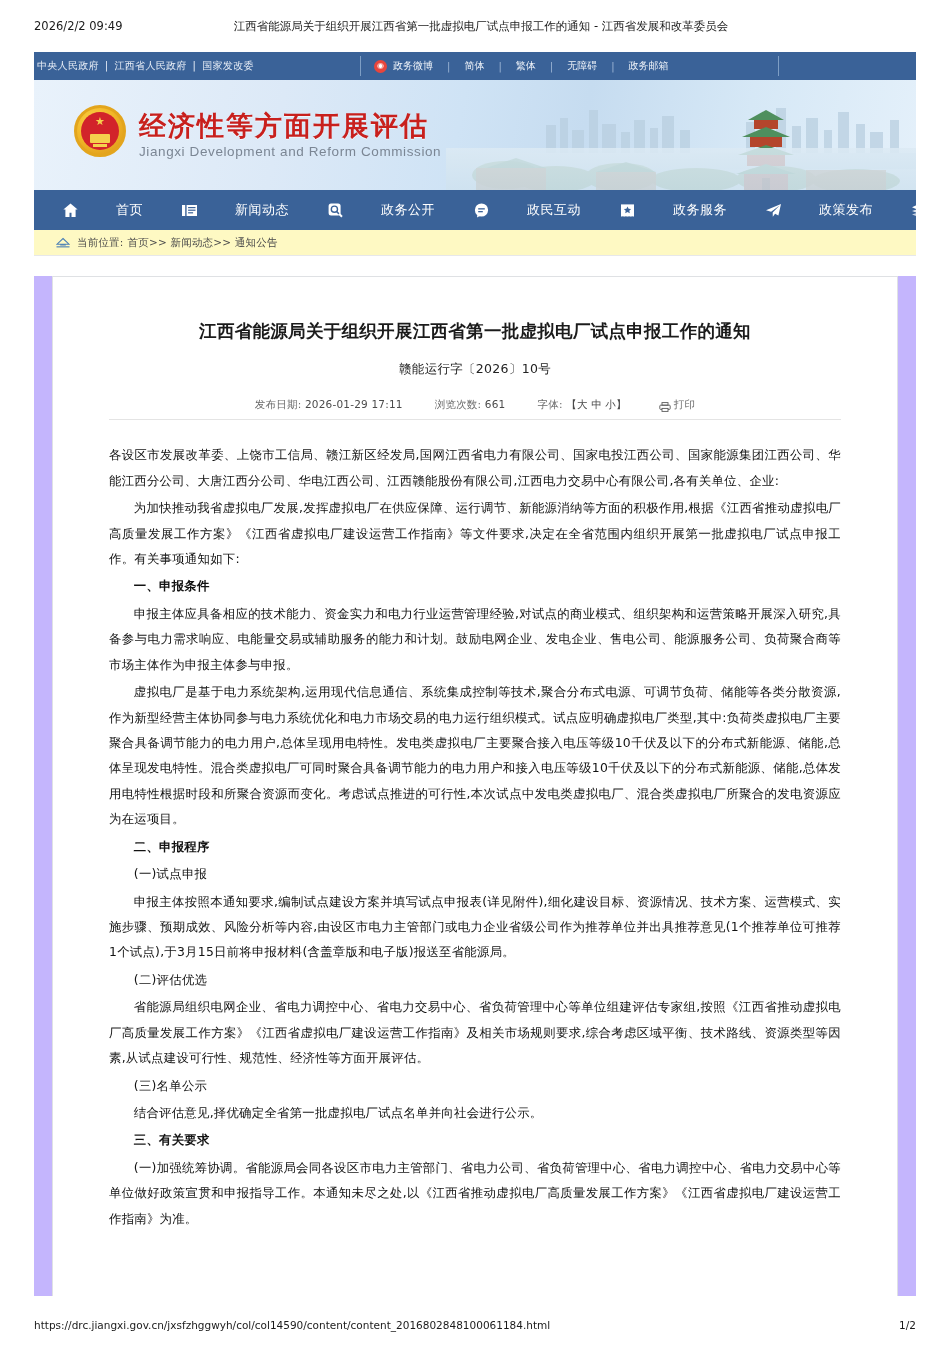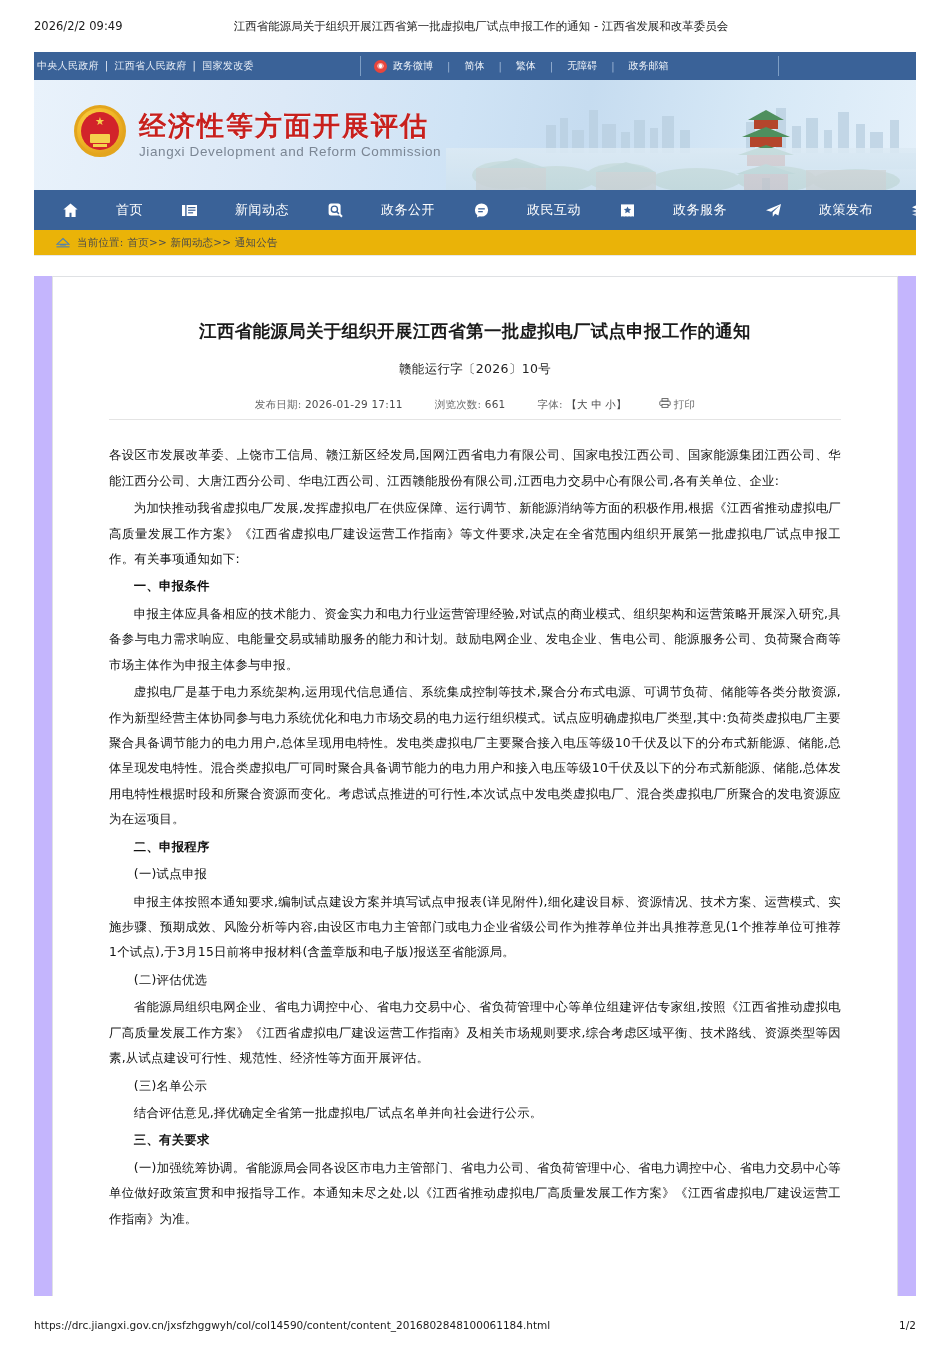--- a/index.html
+++ b/index.html
@@ -187,21 +187,21 @@
     display: inline-flex;
     align-items: center;
     justify-content: center;
     flex: none;
   }
   .navitem .nicon svg { display:block; }
 
   
   .crumb {
     height: 26px;
-    background: #eab308;
+    background: #fef9c3;
     display: flex;
     align-items: center;
     padding-left: 22px;
     font-size: 10.5px;
     color: #4b4b4b;
     border-bottom: 1px solid #e7e8ea;
   }
   .crumb .home-ico {
     width: 14px; height: 12px;
     margin-right: 7px;
@@ -246,21 +246,21 @@
     align-items: center;
     justify-content: center;
     font-size: 10.5px;
     color: #6b6b6b;
     letter-spacing: .2px;
   }
   .meta .m { margin: 0 16px; white-space: nowrap; }
   .meta .m .val { color: #4a4a4a; }
   .meta .fontsizes { color: #4a4a4a; }
   .meta .print {
-    display: inline-flex; align-items: flex-start; gap: 3px;
+    display: inline-flex; align-items: flex-end; gap: 3px;
   }
   .printer-ico { width: 12px; height: 10px; display:inline-block; }
 
   
   .article {
     margin-top: 22px;
     font-size: 12.4px;
     line-height: 2.05;
     color: #121212;
     text-align: justify;

